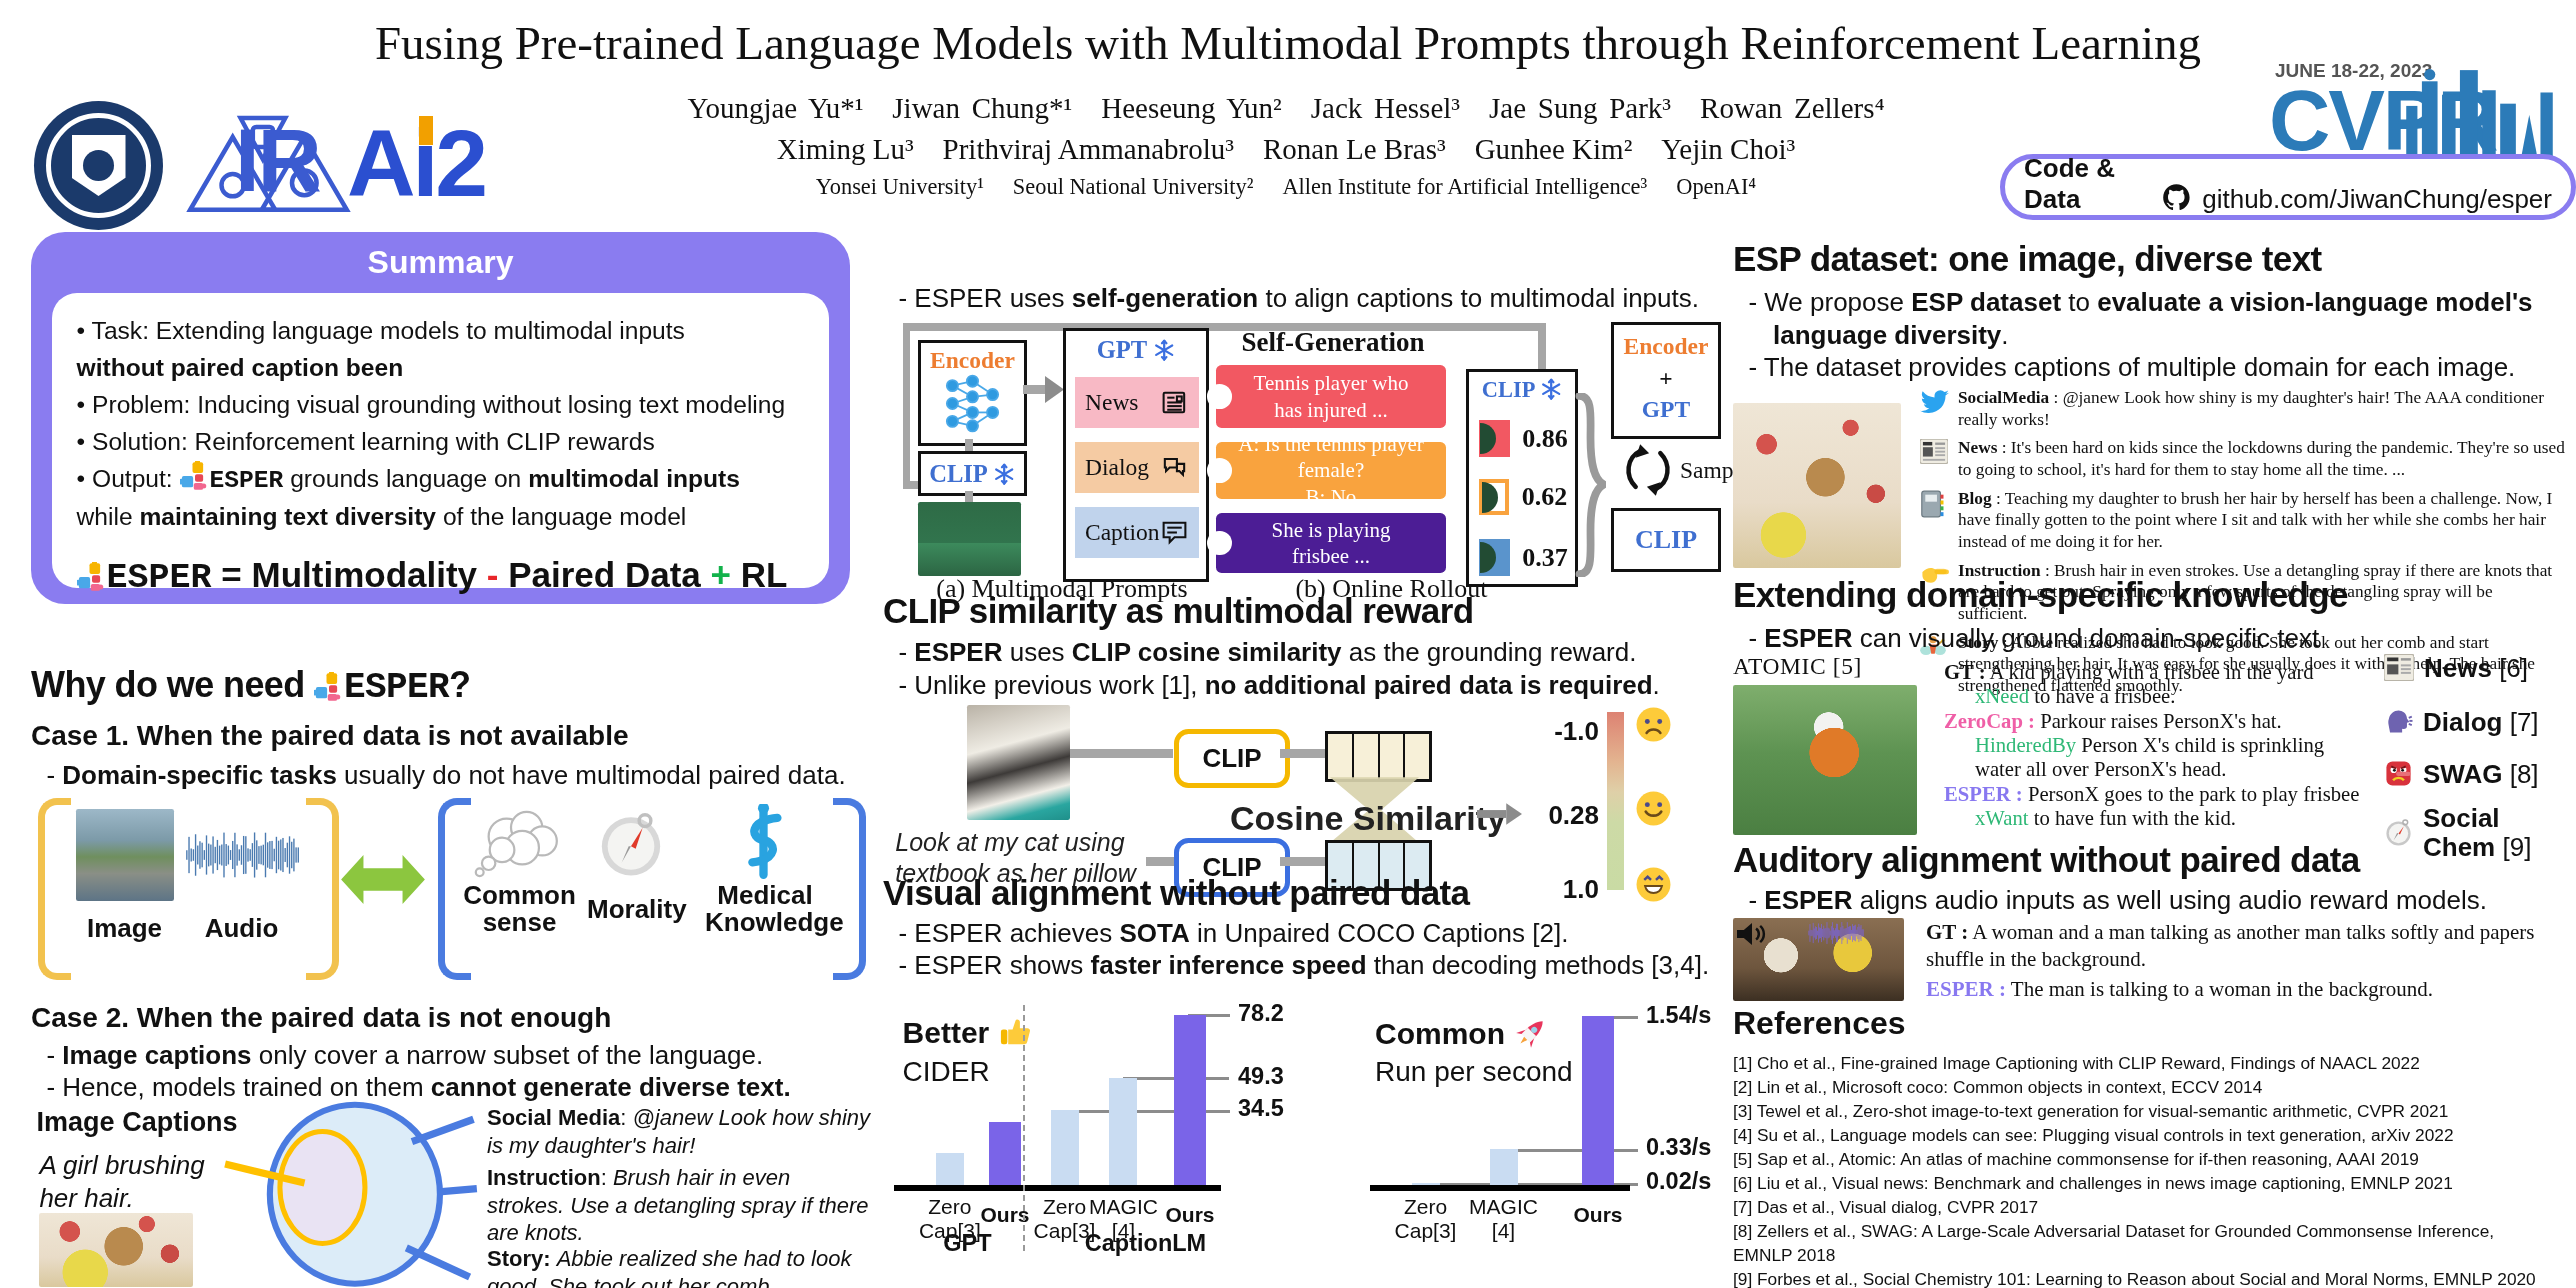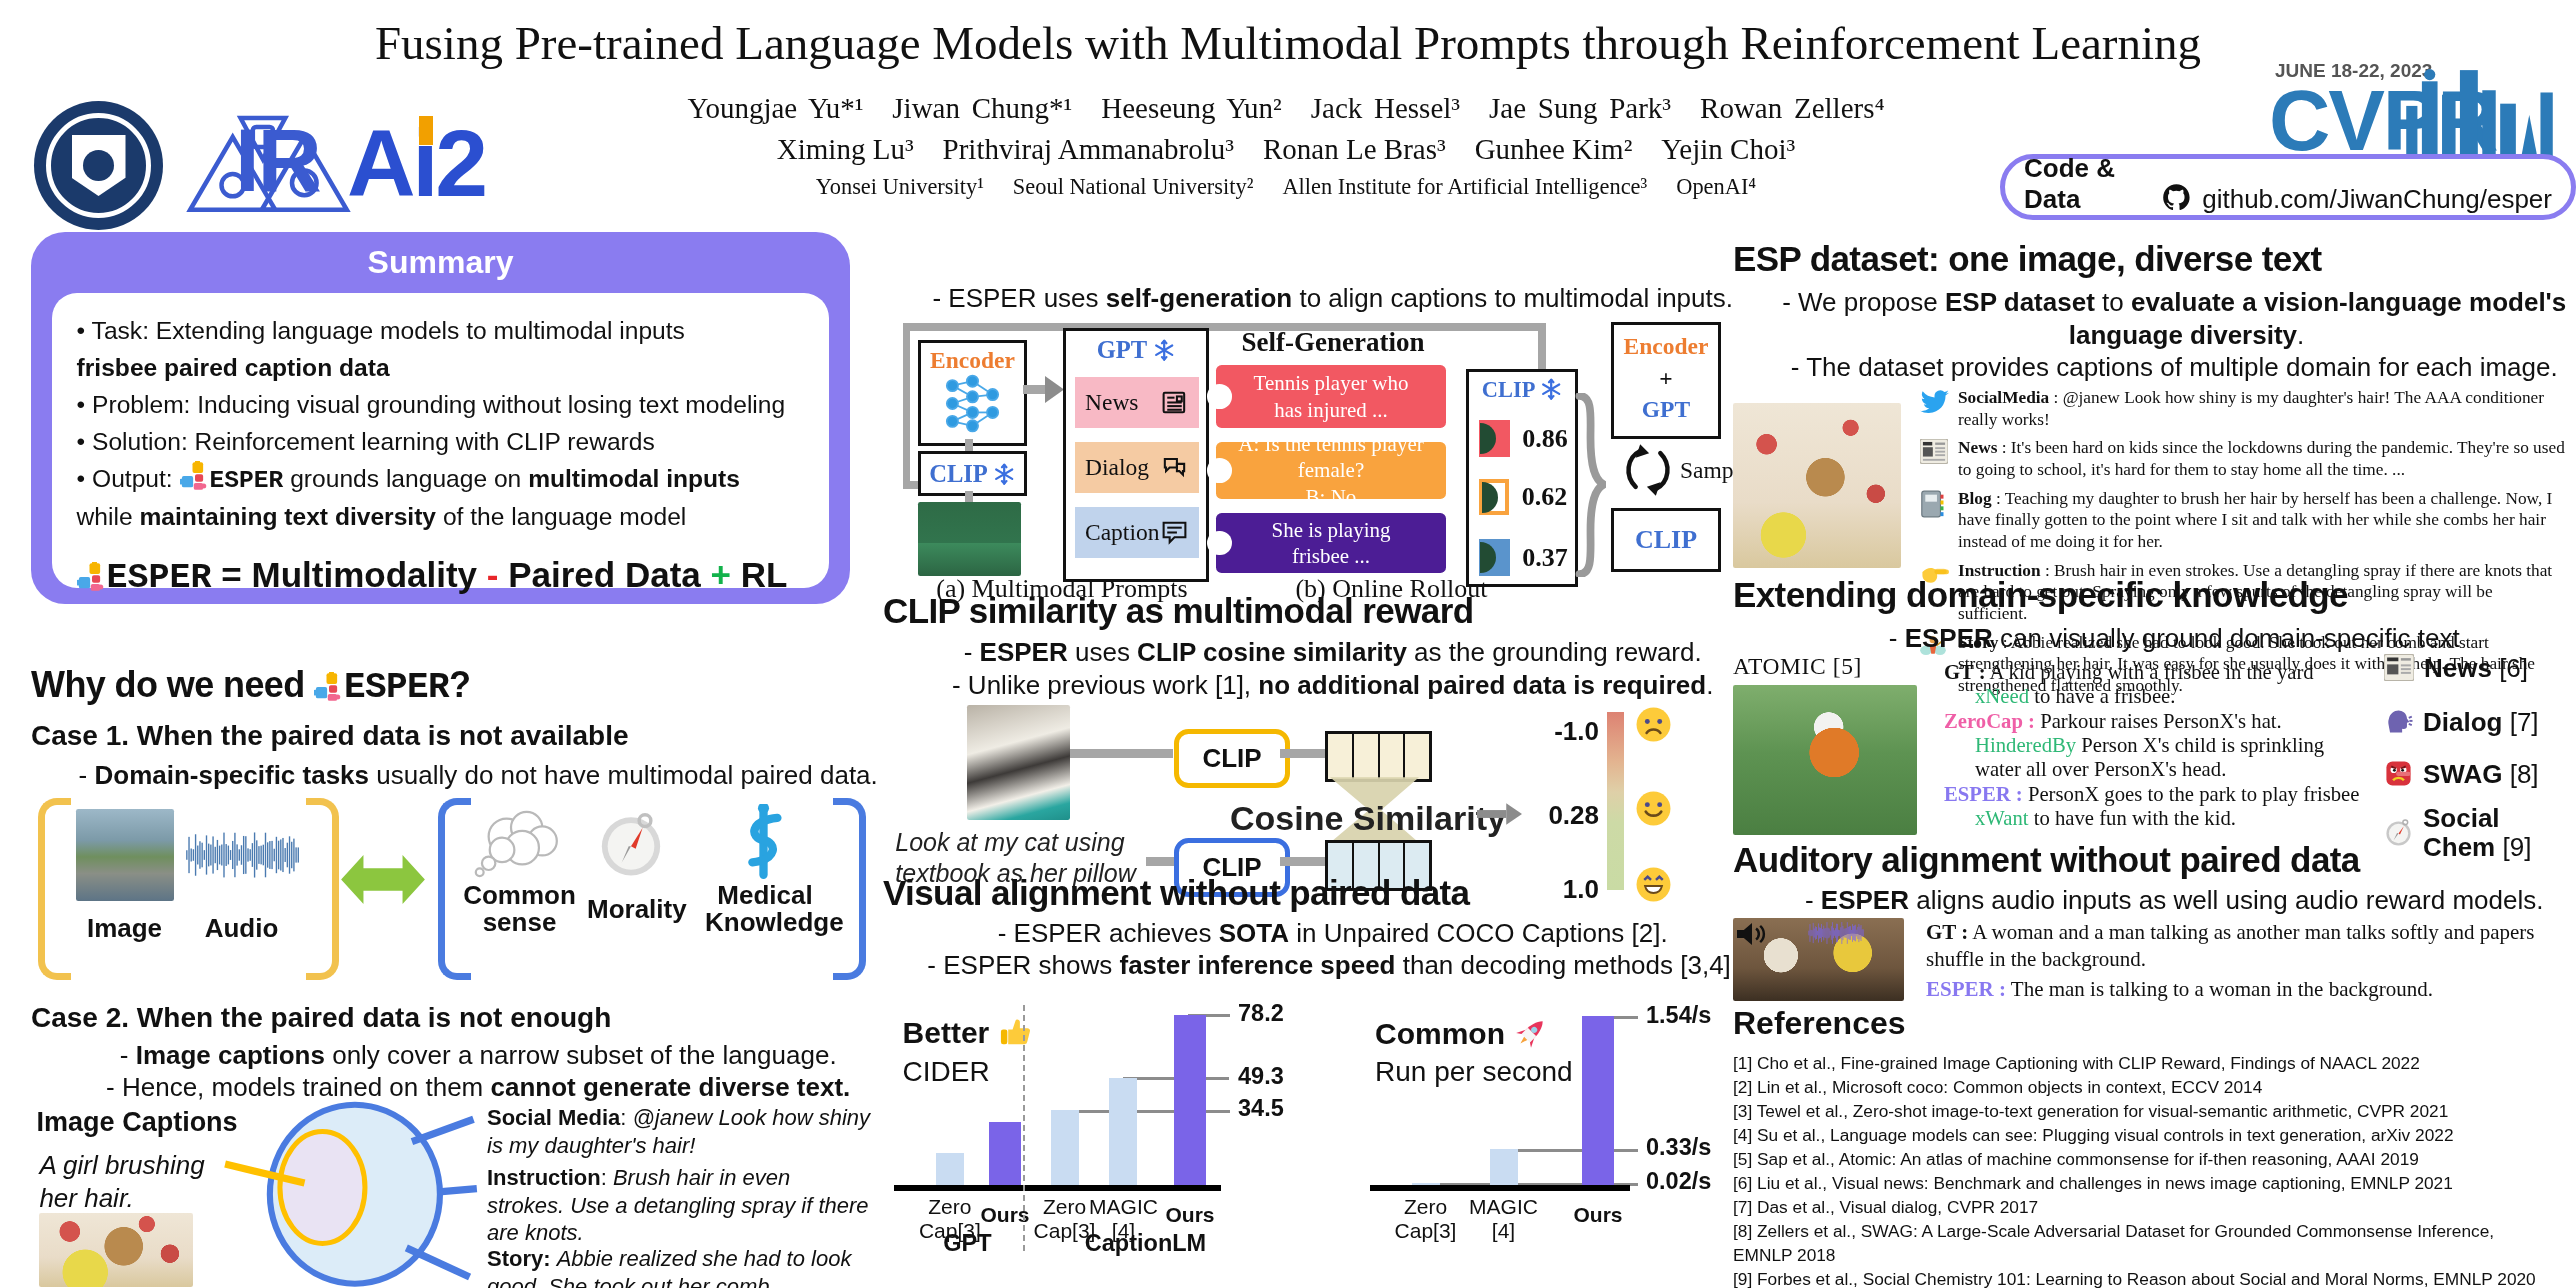--- a/index.html
+++ b/index.html
@@ -3,21 +3,21 @@
 <meta charset="utf-8">
 <style>
   html,body{margin:0;padding:0;background:#fff;}
   #poster{position:relative;width:2576px;height:1288px;background:#fff;overflow:hidden;
           font-family:"Liberation Sans",sans-serif;color:#111;}
   .abs{position:absolute;}
   .serif{font-family:"Liberation Serif",serif;}
   .b{font-weight:bold;}
   .center{text-align:center;}
   .h1{font-weight:bold;font-size:35px;letter-spacing:-0.6px;}
-  .bullet{font-size:26px;line-height:1.28;text-align:center;}
+  .bullet{font-size:26px;line-height:1.28;}
   .hang{padding-left:40px;text-indent:-24.6px;}
   .box{background:#fff;border:3.4px solid #111;}
   
   #summary{background:#8a7cf0;border-radius:34px;}
   #summary-title{color:#fff;font-weight:bold;font-size:32px;}
   #summary-inner{background:#fff;border-radius:25px;}
   .sum-line{font-size:24.6px;line-height:1.5;}
   
   .brk{border:0 solid #f2c24e;width:26px;}
   .brk.l{border-left-width:7.8px;border-top-width:7.8px;border-bottom-width:7.8px;border-radius:19px 0 0 19px;}
@@ -137,21 +137,21 @@
       </svg>
     <span style="font-size:26px;">github.com/JiwanChung/esper</span>
   </div>
 
   <div class="abs" style="left:31px;top:0;width:841px;height:1288px;">
 
     <div id="summary" class="abs" style="left:0;top:232px;width:819px;height:372px;">
       <div id="summary-title" class="abs center" style="left:0;right:0;top:12.3px;">Summary</div>
       <div id="summary-inner" class="abs" style="left:21px;right:21px;top:61px;bottom:15.7px;padding:20px 24.6px;">
         <div class="sum-line"><span>•   Task: Extending language models to multimodal inputs</span></div>
-        <div class="sum-line"><span style="font-weight: bold;">frisbee paired caption data</span></div>
+        <div class="sum-line"><span style="font-weight: bold;">without paired caption been</span></div>
         <div class="sum-line"><span>•   Problem: Inducing visual grounding without losing text modeling</span></div>
         <div class="sum-line"><span>•   Solution: Reinforcement learning with CLIP rewards</span></div>
         <div class="sum-line"><span>•   Output: </span><svg width="30" height="30" viewBox="0 0 48 48" style="vertical-align:-4.5px">
               <rect x="20" y="2" width="17" height="17" rx="3" fill="#f7b500"></rect>
               <circle cx="28" cy="1.5" r="4" fill="#f7b500"></circle>
               <rect x="3" y="24" width="18" height="18" rx="3" fill="#49a8e8"></rect>
               <circle cx="2" cy="33" r="4.5" fill="#49a8e8"></circle>
               <rect x="24" y="21" width="13" height="12" rx="3" fill="#e84855"></rect>
               <rect x="22" y="35" width="15" height="11" rx="3" fill="#f2678f"></rect>
               <circle cx="38" cy="40" r="4" fill="#f2678f"></circle>

